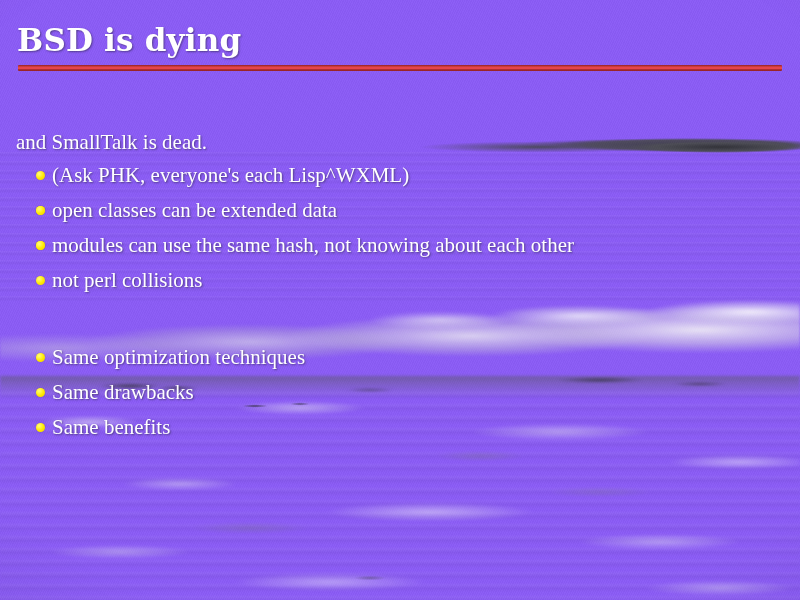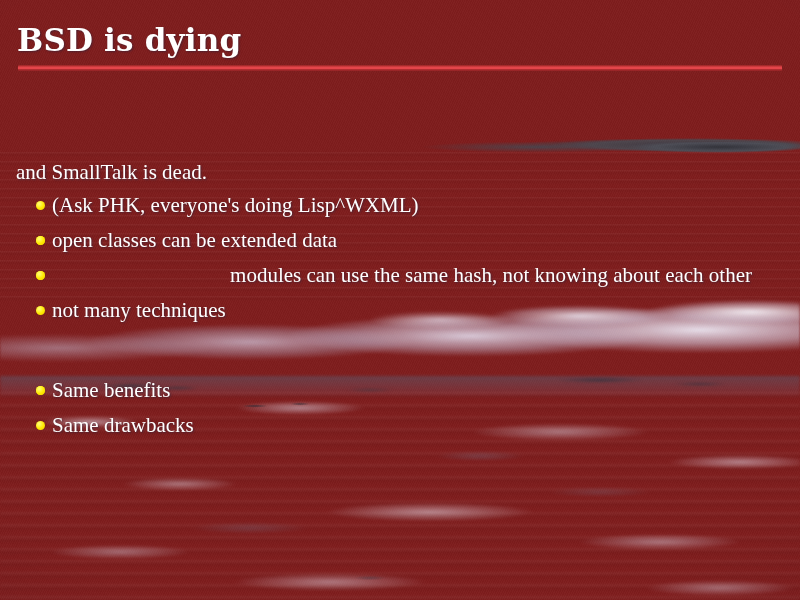--- a/index.html
+++ b/index.html
@@ -6,21 +6,21 @@
     margin: 0;
     padding: 0;
     background: #000;
   }
   .slide {
     position: relative;
     width: 800px;
     height: 600px;
     overflow: hidden;
     font-family: "Liberation Serif", "DejaVu Serif", serif;
-    background: #7f1d1d;
+    background: #8b5cf6;
   }
 
   
   .bg {
     position: absolute;
     inset: 0;
     z-index: 0;
   }
   
   .bg-base {
@@ -214,21 +214,20 @@
         #e4454a 30%, #e4454a 62%,
         #b12d30 74%, #8f2224 100%);
     border-radius: 1px;
   }
 
   .body {
     position: absolute;
     left: 0;
     top: 128px;
     width: 800px;
-    margin-top: 30px;
   }
   .lead {
     font-size: 21px;
     line-height: 28px;
     color: #ffffff;
     padding-left: 16px;
     text-shadow: 1px 1px 2px rgba(45,40,65,.6);
   }
   ul.bullets {
     list-style: none;
@@ -251,21 +250,20 @@
     top: 9px;
     width: 9px;
     height: 9px;
     border-radius: 50%;
     background: radial-gradient(circle at 35% 32%, #ffff7a 0%, #ffe800 55%, #e8cf00 100%);
     box-shadow: 0 0 1px rgba(120,100,0,.6);
   }
   ul.bullets li.wrap {
     white-space: normal;
     max-width: 700px;
-    text-align: right;
   }
   .spacer-gap {
     height: 36px;
   }
 </style>
 </head>
 <body>
 
 <div class="slide">
 
@@ -290,53 +288,54 @@
 
     <div class="title-rule"></div>
 
     <div class="body">
 
       <div class="lead">and SmallTalk is dead.</div>
 
       <ul class="bullets">
         <li>
           <span class="dot"></span>
-          <span>(Ask PHK, everyone's doing Lisp^WXML)</span>
+          <span>(Ask PHK, everyone's each Lisp^WXML)</span>
         </li>
         <li>
           <span class="dot"></span>
         </li>
         <li>
           <span class="dot"></span>
           <span>open classes can be extended data</span>
         </li>
         <li>
           <span class="dot"></span>
         </li>
         <li class="wrap">
           <span class="dot"></span>
           <span>modules can use the same hash, not knowing about each other</span>
         </li>
         <li>
           <span class="dot"></span>
-          <span>not many techniques</span>
+          <span>not perl collisions</span>
         </li>
       </ul>
 
       <div class="spacer-gap"></div>
 
       <ul class="bullets">
         <li>
           <span class="dot"></span>
+          <span>Same optimization techniques</span>
+        </li>
+        <li>
+          <span class="dot"></span>
+          <span>Same drawbacks</span>
         </li>
         <li>
           <span class="dot"></span>
           <span>Same benefits</span>
-        </li>
-        <li>
-          <span class="dot"></span>
-          <span>Same drawbacks</span>
         </li>
       </ul>
 
     </div>
   </div>
 </div>
 
 </body></html>

